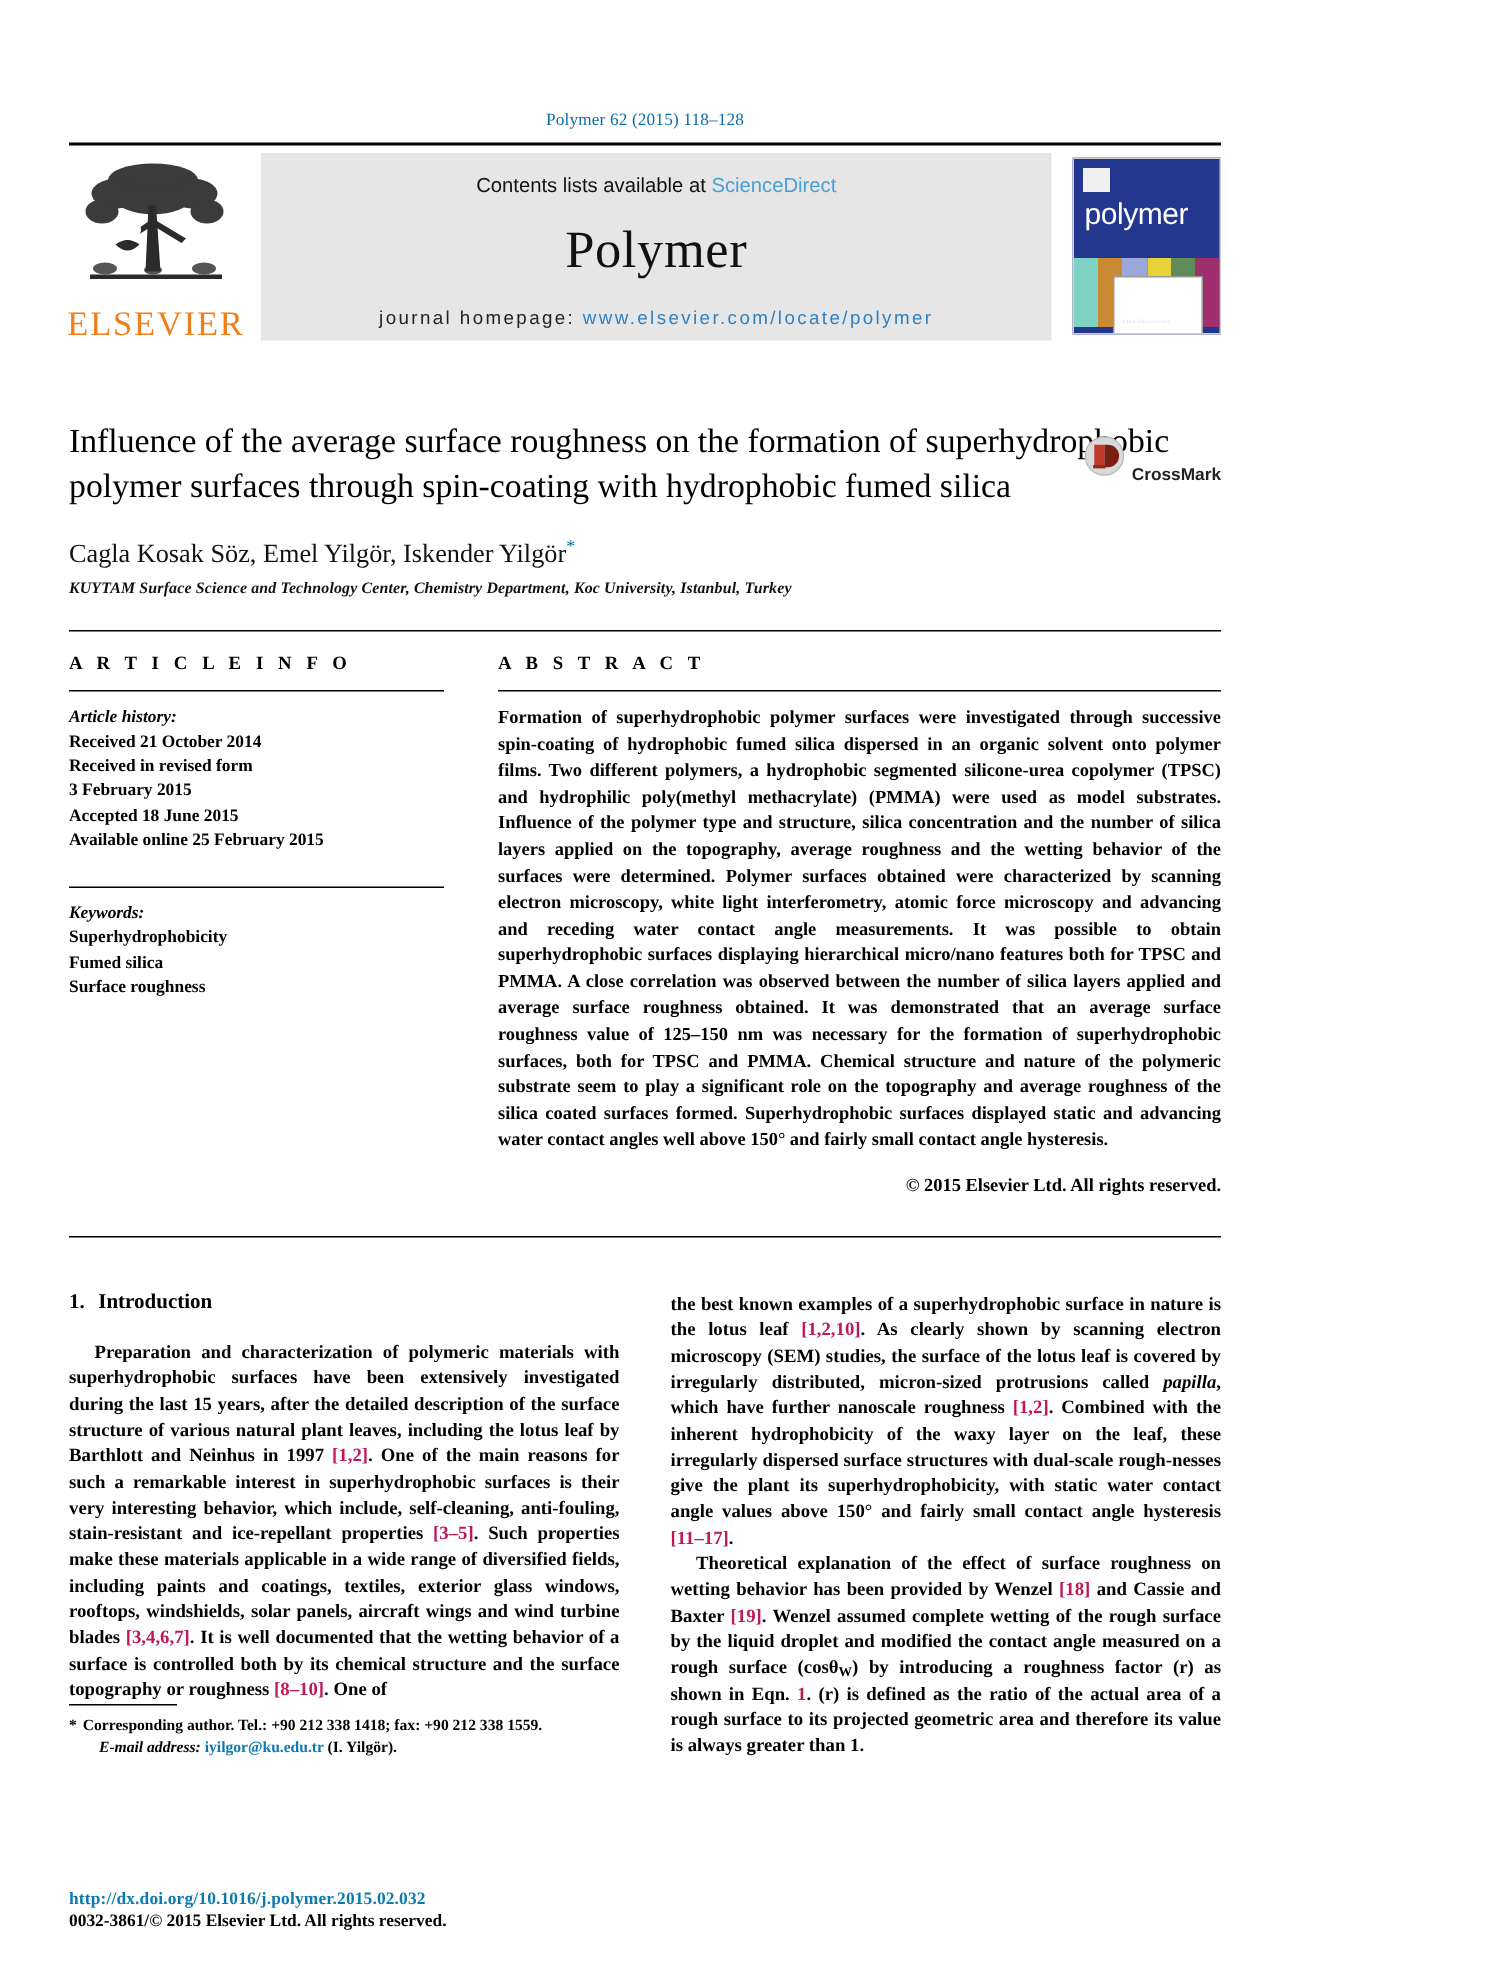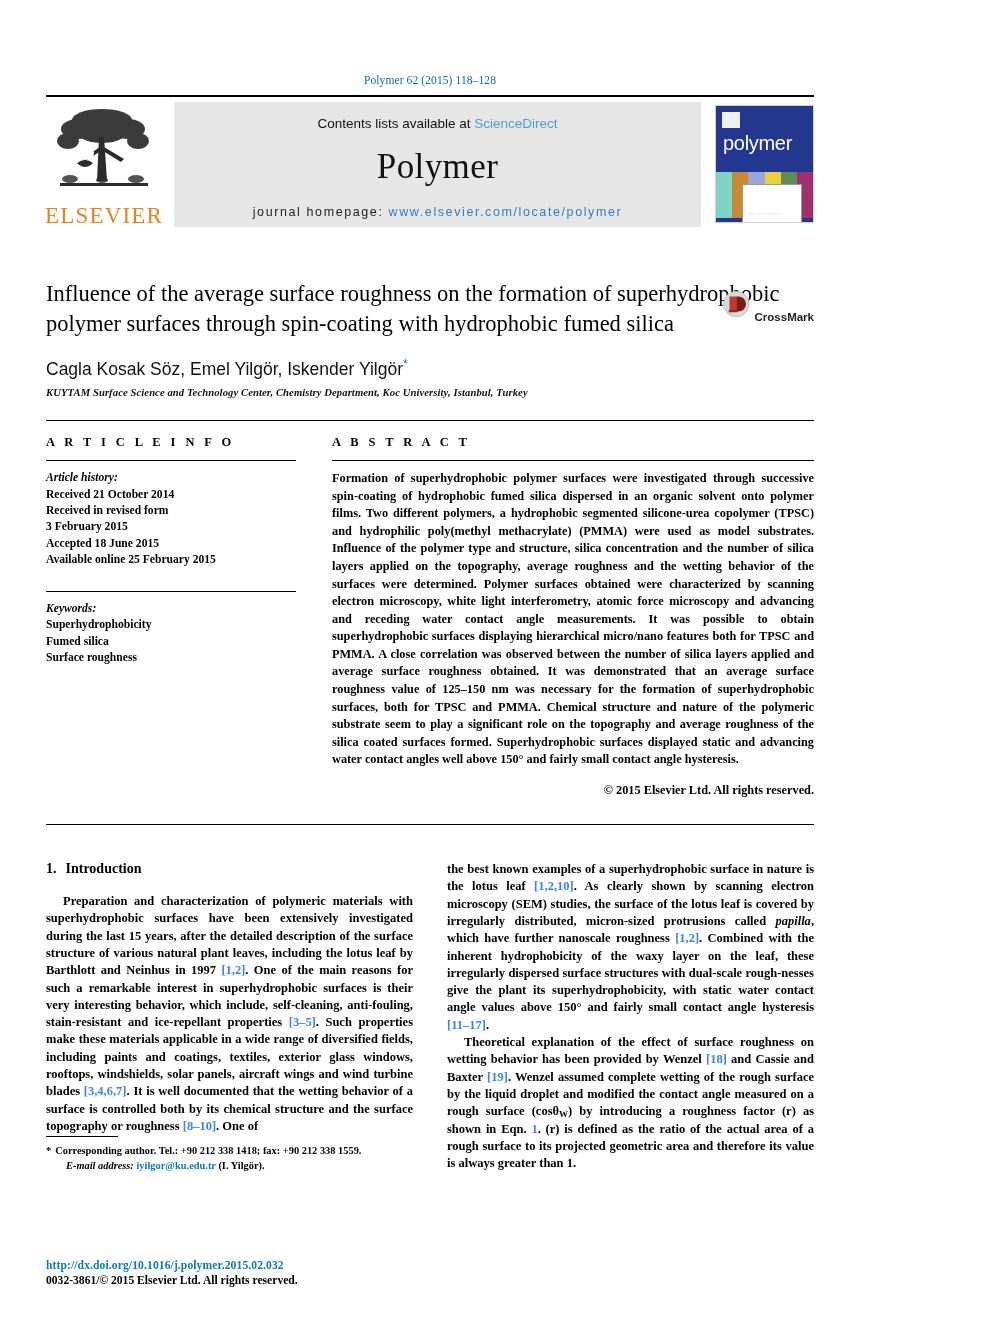--- a/index.html
+++ b/index.html
@@ -116,21 +116,21 @@
     font-weight: 400;
   }
   .crossmark {
     position: absolute; right: 0; top: 2px;
     width: 92px; height: 42px;
     display: flex; align-items: flex-end; gap: 4px;
   }
   .cm-word { font-family:"Liberation Sans", sans-serif; font-size:11.5px; font-weight:bold; color:#222; }
   .authors {
     margin-top: 18px;
-    font-family: Liberation Sans, sans-serif;
+    font-family: Liberation Serif, serif;
     font-size: 17.5px;
     color: #111;
   }
   .authors .star { color:#0b6ea8; font-size: 12px; vertical-align: super; }
   .affil {
     margin-top: 7px;
     font-family: "Liberation Serif", serif;
     font-style: italic;
     font-size: 10.6px;
     font-weight: bold;
@@ -185,21 +185,21 @@
   .h1 .num { margin-right: 9px; }
   p.body {
     font-size: 12.5px;
     line-height: 1.385;
     text-align: justify;
     font-weight: bold;
     margin: 0;
     text-indent: 17px;
   }
   p.body.cont { text-indent: 0; }
-  .ref { color: #3b82f6; }
+  .ref { color: #be185d; }
   .ital { font-style: italic; }
 
   
   .eqn { margin-top: 20px; display:flex; align-items:baseline; }
   .eqn .formula { flex:1 1 auto; font-size: 12.8px; font-weight:bold; }
   .eqn .eqno { font-size: 12.8px; font-weight:bold; }
   .sub { font-size: 9px; vertical-align: -2px; }
 
   
   .footnote-area { position: absolute; left: 0; right: 0; bottom: 0; }

